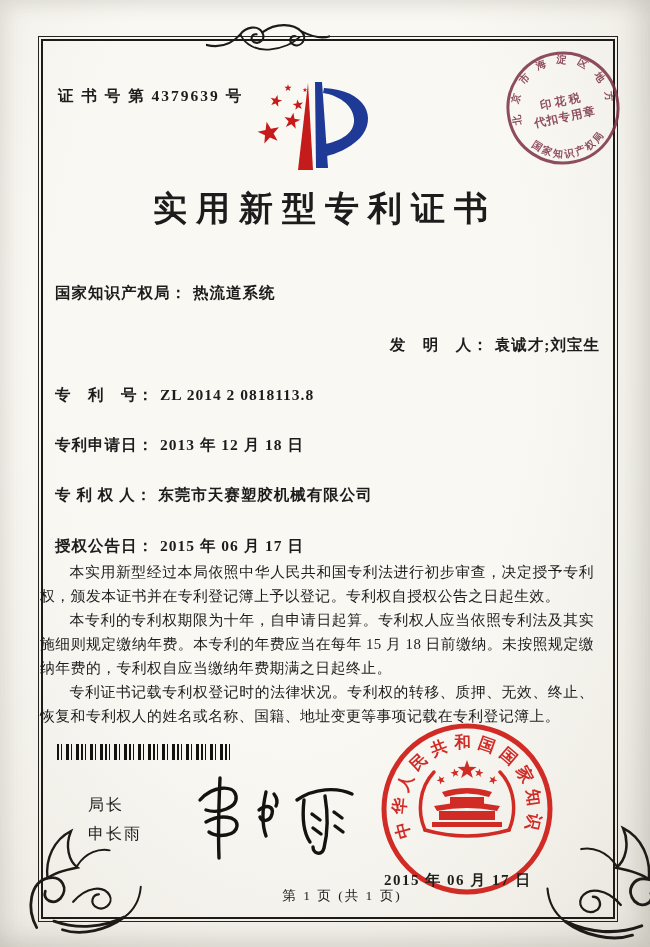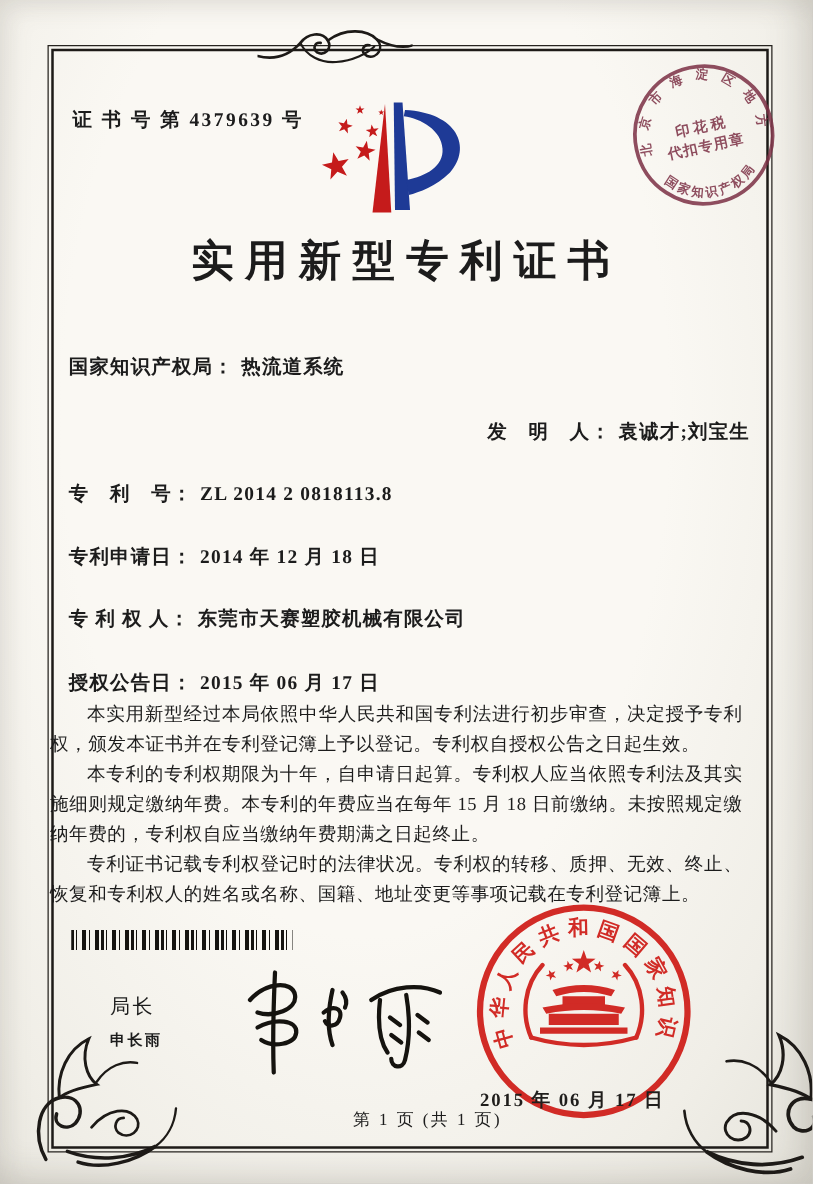--- a/index.html
+++ b/index.html
@@ -27,21 +27,21 @@
                text-align:justify; text-indent:2em; letter-spacing:.5px;}
   .barcode{left:57px; top:744px; width:177px; height:16px; z-index:2;
     background:repeating-linear-gradient(90deg,
       #15130f 0 2px, transparent 2px 4px,
       #15130f 4px 5px, transparent 5px 9px,
       #15130f 9px 12px, transparent 12px 14px,
       #15130f 14px 15px, transparent 15px 19px,
       #15130f 19px 22px, transparent 22px 24px);}
   .signer-title{left:88px; top:795px; font-size:16px; font-weight:500;
     font-family:"Liberation Sans","DejaVu Sans",sans-serif; z-index:2; letter-spacing:2px;}
-  .signer-name{left:88px; top:824px; font-size:12px; font-weight:700;
+  .signer-name{left:88px; top:824px; font-size:16px; font-weight:400;
     font-family:"Liberation Sans","DejaVu Sans",sans-serif; z-index:2; letter-spacing:2px;}
   .signature{left:162px; top:770px; z-index:3;}
   .seal{left:374px; top:716px; z-index:3; opacity:.95;}
   .seal-date{left:384px; top:871px; font-size:15px; font-weight:600; letter-spacing:1.5px; z-index:4; color:#201e1c; white-space:nowrap;}
   .footer{left:0; top:887px; width:650px; text-align:center; font-size:13.5px; letter-spacing:2px; z-index:2;margin-left:17px;}
   .orn{z-index:2; color:#1d1a17;}
   .orn-top{left:206px; top:20px;}
   .orn-bl{left:26px; top:816px;}
   .orn-br{left:544px; top:810px; transform:scaleX(-1);}
 </style>
@@ -121,21 +121,21 @@
   <div class="abs field f0">
     <span>国家知识产权局：</span><span class="val">热流道系统</span>
   </div>
   <div class="abs field f1">
     <span>发　明　人：</span><span class="val">袁诚才;刘宝生</span>
   </div>
   <div class="abs field f2">
     <span>专　利　号：</span><span class="val">ZL 2014 2 0818113.8</span>
   </div>
   <div class="abs field f3">
-    <span>专利申请日：</span><span class="val">2014 年 12 月 18 日</span>
+    <span>专利申请日：</span><span class="val">2013 年 12 月 18 日</span>
   </div>
   <div class="abs field f4">
     <span>专 利 权 人：</span><span class="val">东莞市天赛塑胶机械有限公司</span>
   </div>
   <div class="abs field f5">
     <span>授权公告日：</span><span class="val">2015 年 06 月 17 日</span>
   </div>
 
   <div class="abs body-text">
     <p>本实用新型经过本局依照中华人民共和国专利法进行初步审查，决定授予专利权，颁发本证书并在专利登记簿上予以登记。专利权自授权公告之日起生效。</p>

